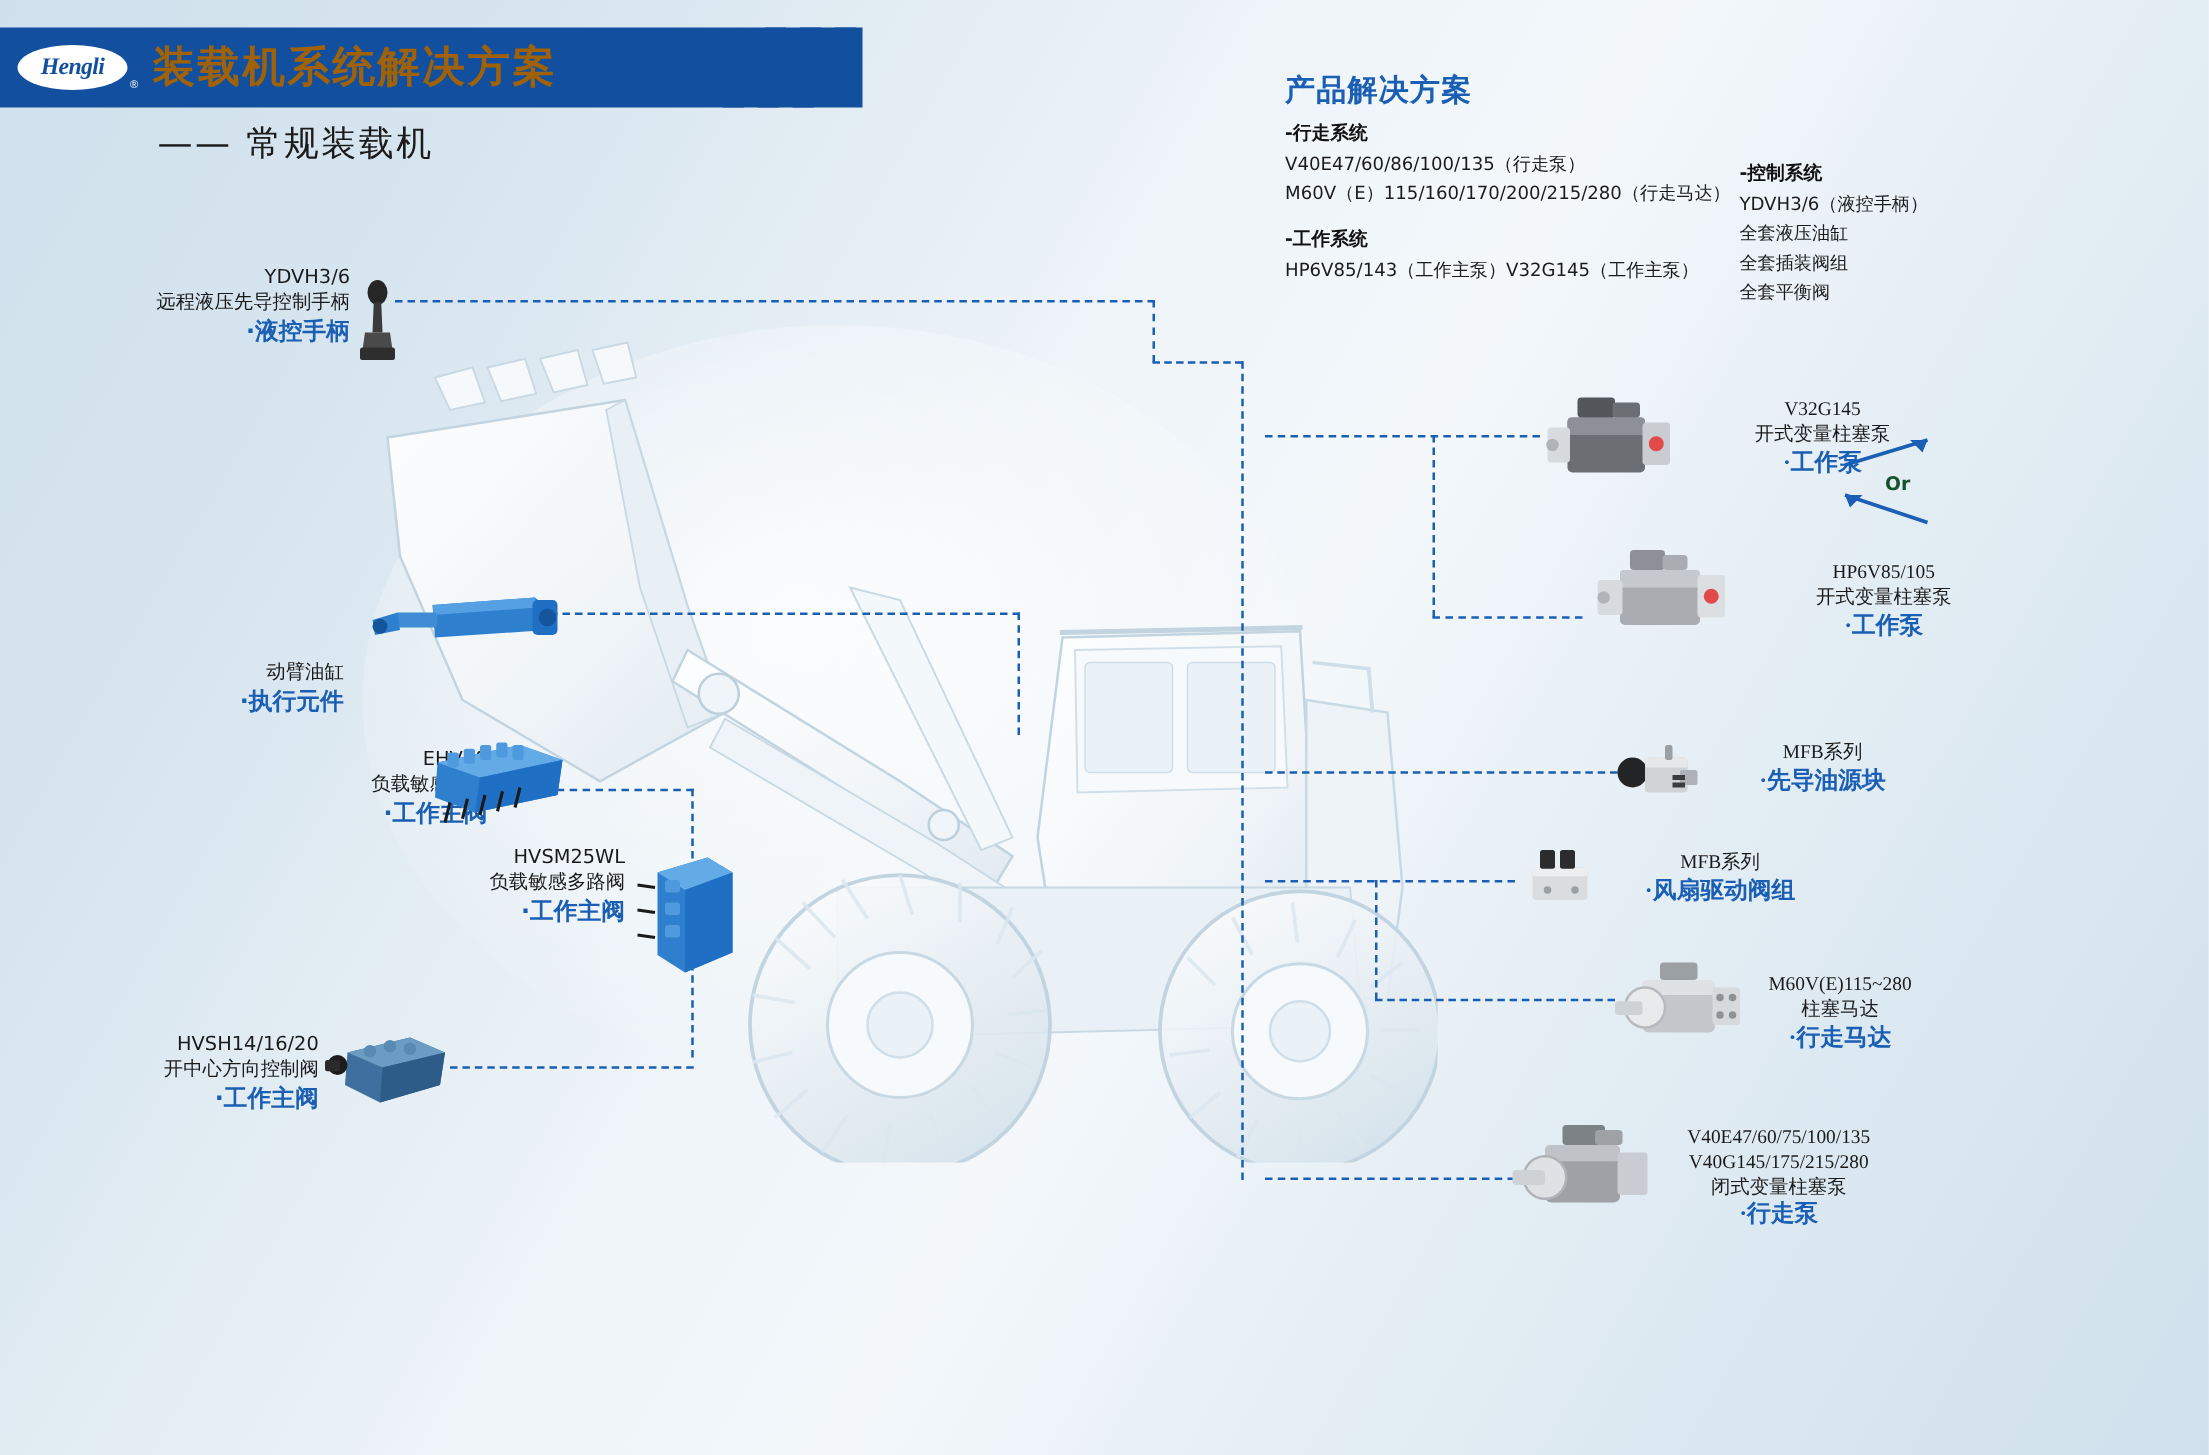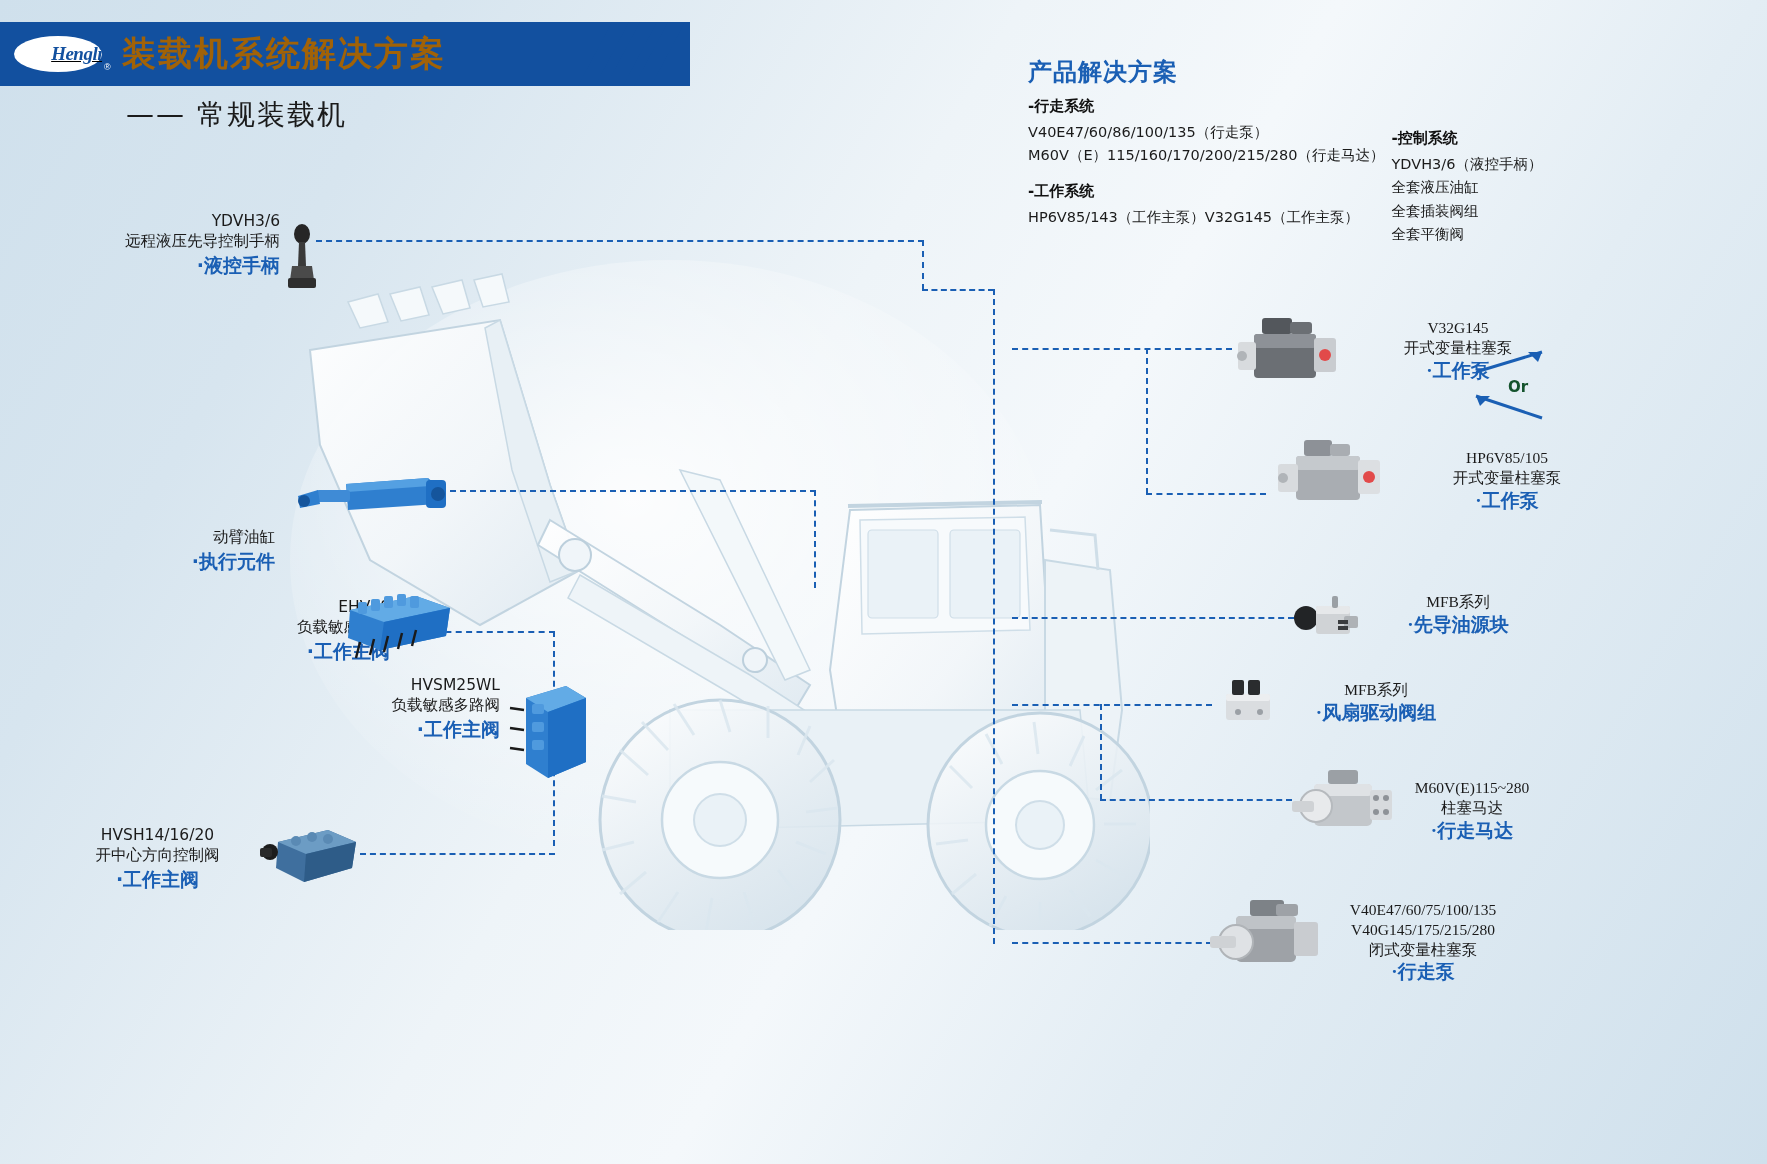--- a/index.html
+++ b/index.html
@@ -10,21 +10,21 @@
   }
   .hdr-stripe{
     position:absolute;top:22px;height:64px;width:17px;background:#12509f;
     transform:skewX(-28deg);transform-origin:top left;
   }
   .s1{left:612px;} .s2{left:640px;} .s3{left:668px;}
   .hdr-band-inner{position:absolute;left:0;top:22px;width:690px;height:64px;background:#12509f;}
   .logo{
     position:absolute;left:14px;top:36px;width:88px;height:36px;
     background:#ffffff;border-radius:50%;
-    display:flex;align-items:center;justify-content:flex-end;text-decoration:underline;
+    display:flex;align-items:center;justify-content:center;
   }
   .logo-text{
     font-family:"Liberation Serif","DejaVu Serif",serif;
     font-weight:bold;font-style:italic;font-size:19px;color:#12509f;letter-spacing:-.5px;
   }
   .logo-r{position:absolute;left:104px;top:62px;font-size:9px;color:#ffffff;}
   .hdr-title{
     position:absolute;left:122px;top:31px;
     font-size:34px;font-weight:bold;color:#a16207;letter-spacing:2px;
     font-family:Liberation Sans, sans-serif;
@@ -275,21 +275,21 @@
       <rect x="24" y="42" width="12" height="10" rx="2"></rect>
     <rect x="24" y="60" width="12" height="10" rx="2"></rect>
   </g>
   <g stroke="#1a1a1a" stroke-width="2.5">
     <path d="M16 30 L2 28"></path>
       <path d="M16 50 L2 48"></path>
       <path d="M16 70 L2 68"></path>
   </g>
 </svg>
 
-<div class="lbl ta-r" style="left:60px;top:826px;width:195px;text-align:center;">
+<div class="lbl ta-r" style="left:60px;top:826px;width:195px;">
   <div class="code">HVSH14/16/20</div>
   <div class="desc">开中心方向控制阀</div>
   <div class="cat">·工作主阀</div>
 </div>
 <svg class="comp" style="left:258px;top:822px;width:105px;height:70px;" viewBox="0 0 105 70">
   <path d="M20 20 L70 8 L98 20 L94 46 L46 60 L18 46 Z" fill="#3f6f9e"></path>
   <path d="M20 20 L70 8 L98 20 L48 32 Z" fill="#6c9cc4"></path>
   <path d="M48 32 L98 20 L94 46 L46 60 Z" fill="#2e5c88"></path>
   <g fill="#5a8ab4">
     <circle cx="38" cy="19" r="5"></circle>

